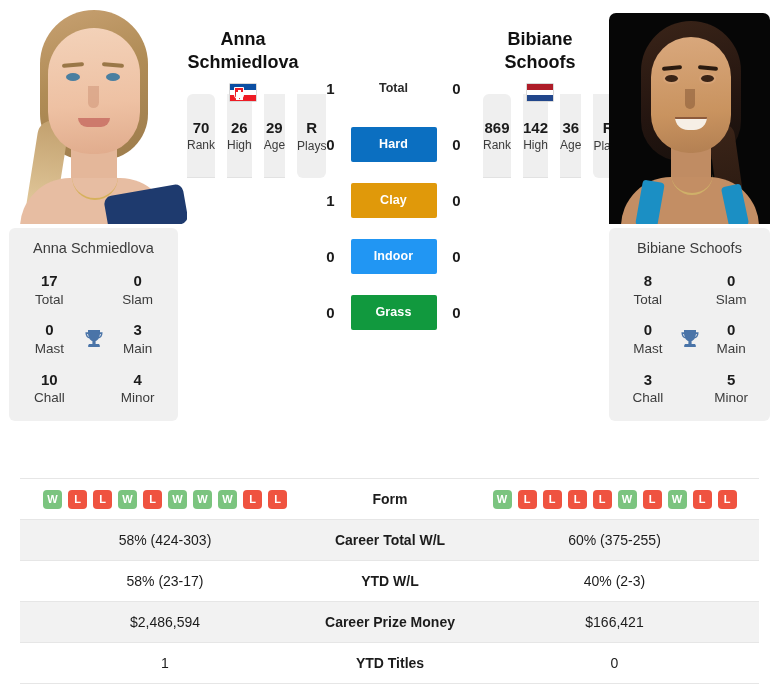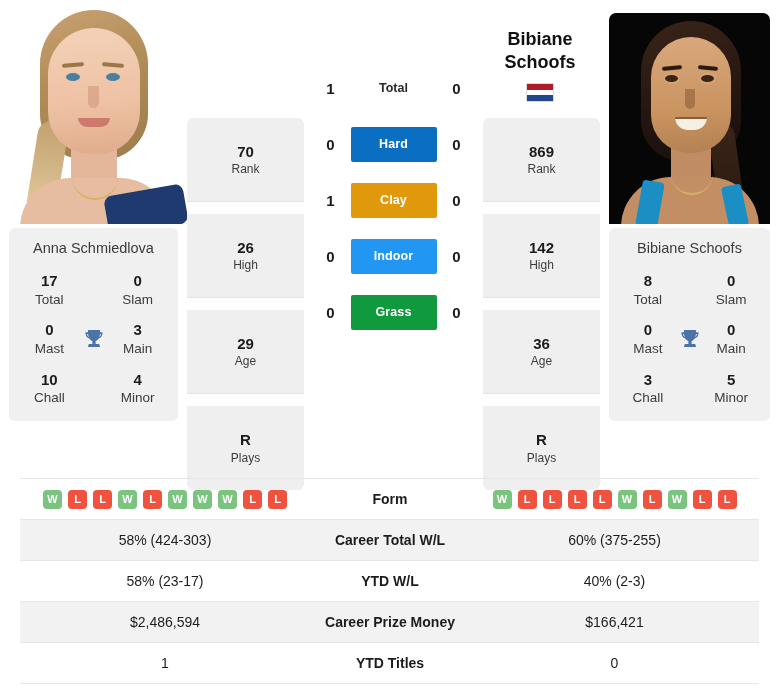--- a/index.html
+++ b/index.html
@@ -180,23 +180,23 @@
   .stat-val { font-size: 15px; font-weight: 700; color: #1b1b1b; line-height: 1.25; }
   .stat-lbl { font-size: 13.5px; color: #3c3c3c; line-height: 1.3; }
   .trophy-holder {
     width: 38px; display: flex; align-items: center; justify-content: center;
   }
 
   
   .profile-col {
     width: 117px;
     flex: 0 0 117px;
-    padding-top: 118px;
-    display: flex;
-    flex-direction: column;
+    padding-top: 94px;
+    display: flex;
+    flex-direction: row;
     gap: 12px;
   }
   .profile-box {
     background: #efefef;
     width: 117px;
     height: 84px;
     display: flex;
     flex-direction: column;
     align-items: center;
     justify-content: center;
@@ -531,20 +531,30 @@
             <div class="trophy-holder"></div>
             <div class="stat-cell">
               <div class="stat-val">5</div>
               <div class="stat-lbl">Minor</div>
             </div>
           </div>
         </div>
       </div>
     </div>
 
+    <div class="name-header left">
+      <div>Anna</div>
+      <div>Schmiedlova</div>
+      <span class="flag">
+        <span class="flag-sk-band b"></span>
+        <span class="flag-sk-band w"></span>
+        <span class="flag-sk-band r"></span>
+        <span class="flag-sk-shield"></span>
+      </span>
+    </div>
 
     <div class="name-header right">
       <div>Bibiane</div>
       <div>Schoofs</div>
       <span class="flag">
         <span class="flag-nl-band r"></span>
         <span class="flag-nl-band w"></span>
         <span class="flag-nl-band b"></span>
       </span>
     </div>

